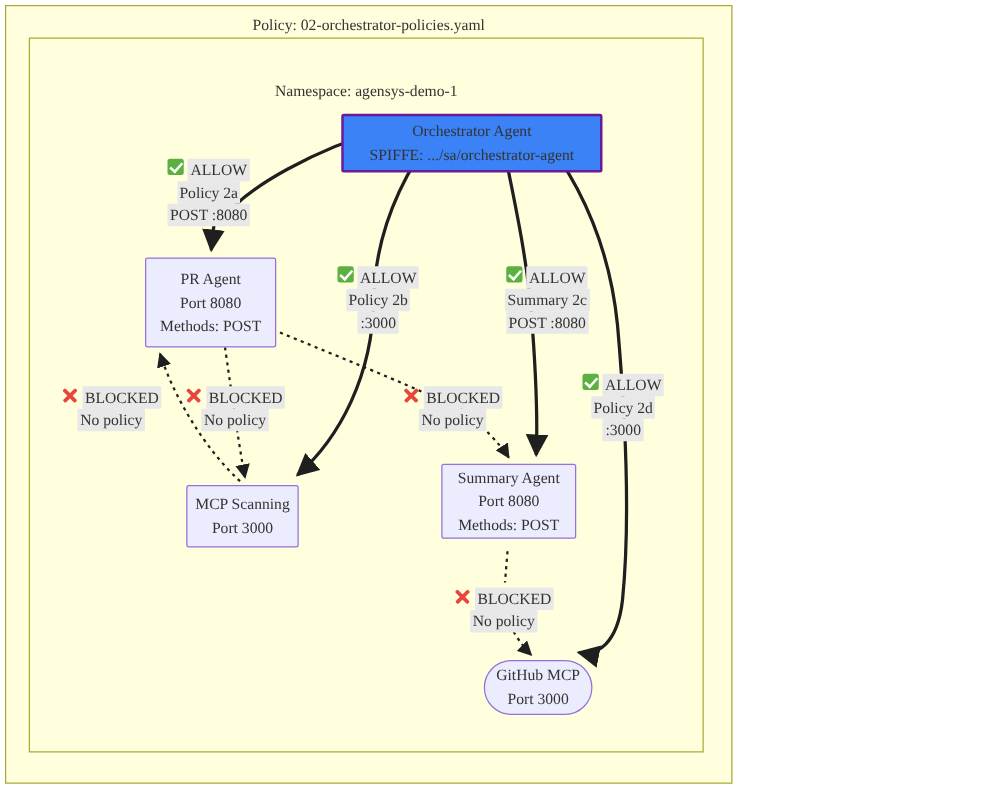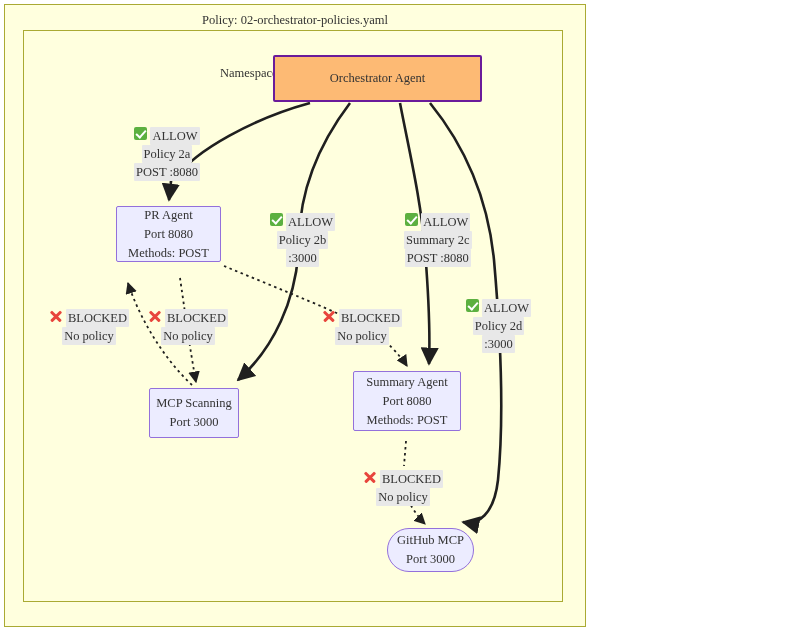--- a/index.html
+++ b/index.html
@@ -32,26 +32,26 @@
          pointer-events:none;}
 
   
   .node{
     position:absolute;box-sizing:border-box;
     display:flex;flex-direction:column;align-items:center;justify-content:center;
     background:#ECECFF;border:1px solid #9370DB;border-radius:2px;
     font-size:12.5px;line-height:19px;color:#333333;text-align:center;
   }
   .node.root{
-    background:#fdba74;border:2px solid #6a1b9a;
+    background:#3b82f6;border:2px solid #6a1b9a;margin-top:36px;
   }
   .node .line{white-space:nowrap;}
 
   #node-orchestrator{left:273px;top:55px;width:209px;height:47px;}
-  #node-pr-agent{left:116px;top:206px;width:105px;height:56px;}
+  #node-pr-agent{left:116px;top:206px;width:105px;height:72px;}
   #node-mcp-scanning{left:149px;top:388px;width:90px;height:50px;}
   #node-summary-agent{left:353px;top:371px;width:108px;height:60px;}
   #node-github-mcp{left:387px;top:528px;width:87px;height:44px;border-radius:24px;}
 
   #legend-note{
     left:624px;top:270px;width:162px;height:95px;
     font-size:11.5px;line-height:17px;
   }
 
   
@@ -123,20 +123,21 @@
 
     <path d="M 224,266 C 270,285 320,305 352,320" fill="none" stroke="#1f1f1f" stroke-width="1.8" stroke-dasharray="2.5 3.5"></path>
     <path d="M 368,325 C 385,340 400,355 407,366" fill="none" stroke="#1f1f1f" stroke-width="1.8" stroke-dasharray="2.5 3.5" marker-end="url(#arrowdot)"></path>
 
     <path d="M 406,441 L 404,466" fill="none" stroke="#1f1f1f" stroke-width="1.8" stroke-dasharray="2.5 3.5"></path>
     <path d="M 408,500 C 414,512 421,520 425,524" fill="none" stroke="#1f1f1f" stroke-width="1.8" stroke-dasharray="2.5 3.5" marker-end="url(#arrowdot)"></path>
   </svg>
 
   <div class="node root" id="node-orchestrator">
     <span class="line">Orchestrator Agent</span>
+    <span class="line">SPIFFE: .../sa/orchestrator-agent</span>
   </div>
 
   <div class="node" id="node-pr-agent">
     <span class="line">PR Agent</span>
     <span class="line">Port 8080</span>
     <span class="line">Methods: POST</span>
   </div>
 
   <div class="node" id="node-mcp-scanning">
     <span class="line">MCP Scanning</span>

